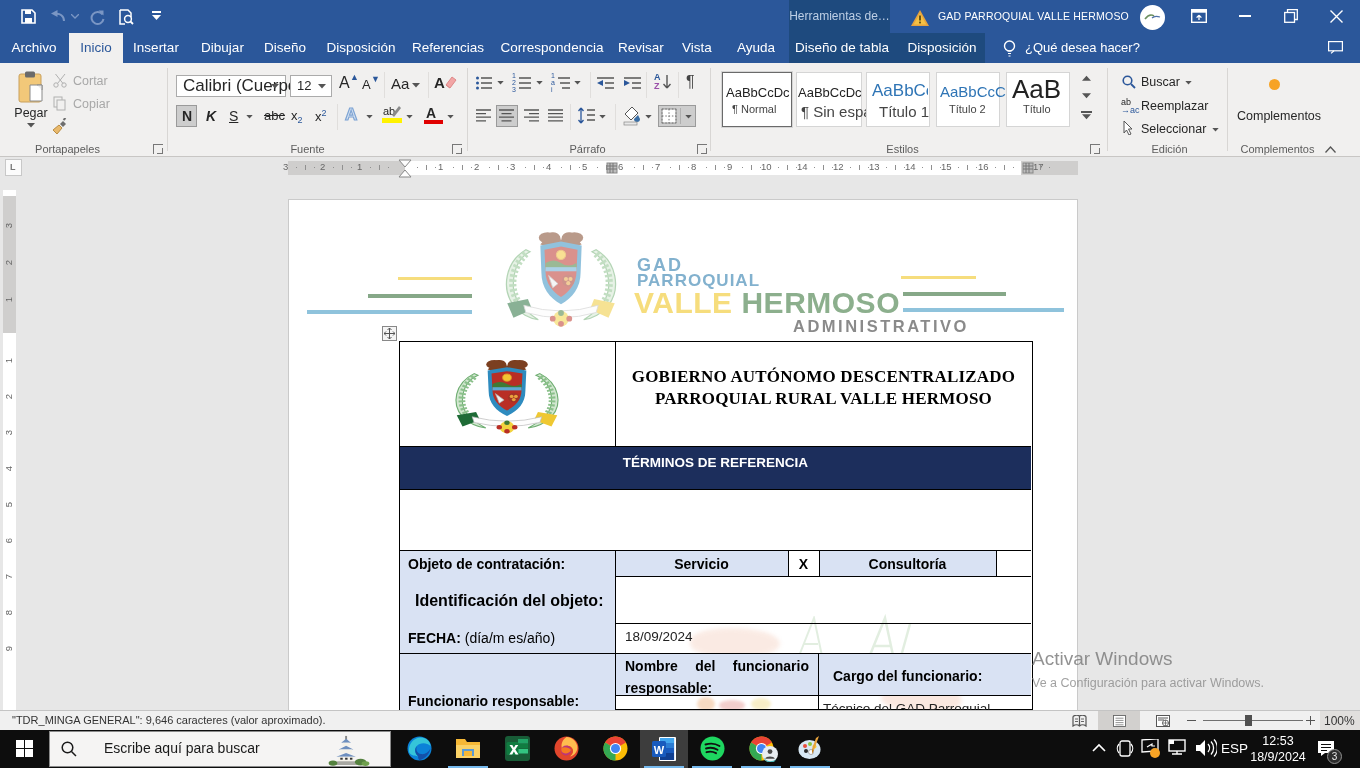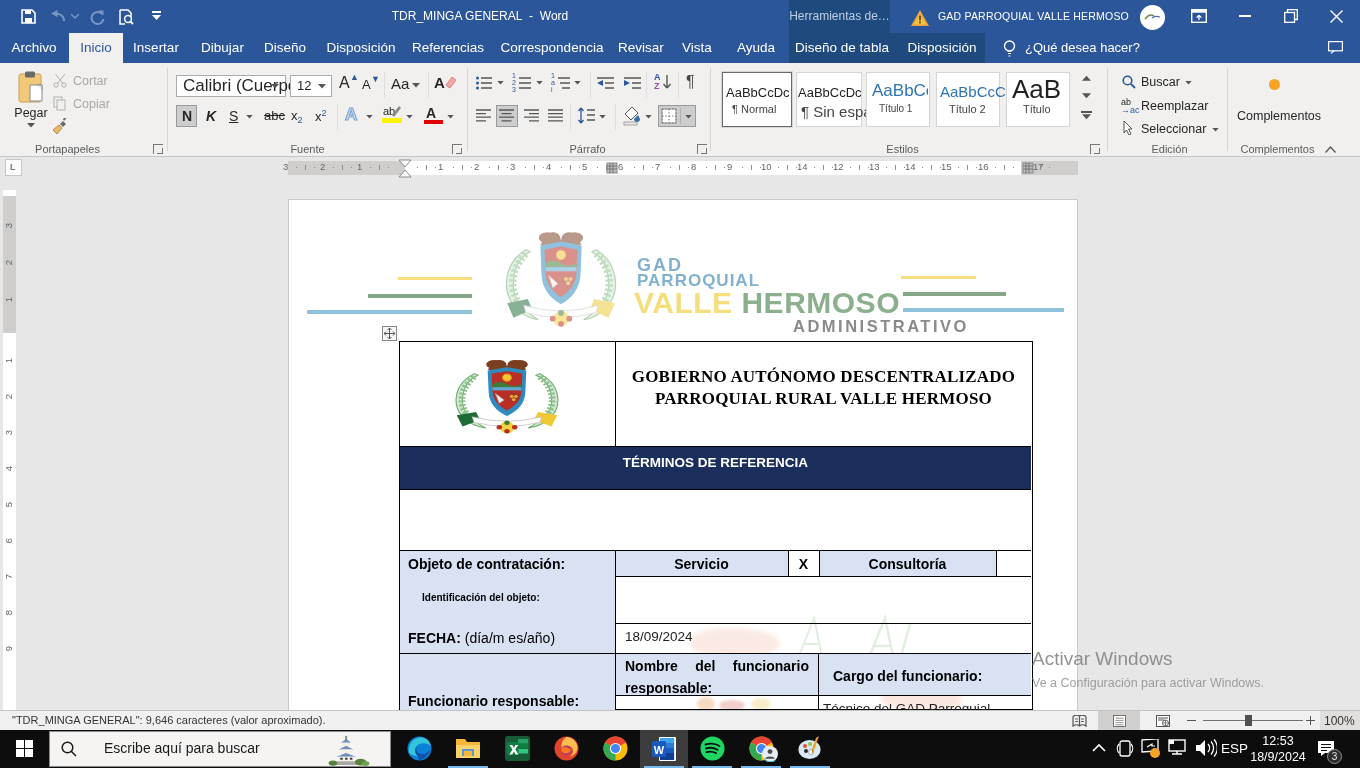--- a/index.html
+++ b/index.html
@@ -50,21 +50,20 @@
  <svg class="abs" style="left:119px;top:9px" width="15" height="16" viewBox="0 0 15 16">
         <path d="M1 1h8l3 3v4" fill="none" stroke="#fff" stroke-width="1.5"></path>
         <path d="M1 1v14h5" fill="none" stroke="#fff" stroke-width="1.5"></path>
         <circle cx="9" cy="10" r="3.4" fill="none" stroke="#fff" stroke-width="1.5"></circle>
         <path d="M11.5 12.5L14 15" stroke="#fff" stroke-width="1.8"></path>
       </svg>
  <div class="abs" style="left:152px;top:11px;width:9px;height:2px;background:#fff"></div>
  <svg class="abs" style="left:152px;top:15px" width="9" height="6" viewBox="0 0 9 6">
         <path d="M0 0l4.5 5L9 0z" fill="#fff"></path>
       </svg>
- <div class="abs" style="left:340px;top:0;width:280px;height:33px;line-height:33px;text-align:center;color:#fff;font-size:12px;">TDR_MINGA GENERAL&nbsp; -&nbsp; Word</div>
  <div class="abs" style="left:789px;top:0;width:101px;height:33px;background:#1E4A7E;color:#BECFE5;font-size:12px;line-height:33px;text-align:center;white-space:nowrap;overflow:hidden;">Herramientas de…</div>
  <svg class="abs" style="left:911px;top:10px" width="18" height="16" viewBox="0 0 18 16">
         <path d="M9 0L18 16H0z" fill="#E8A33D"></path>
         <path d="M9 3.2L15.3 14.5H2.7z" fill="#F6C143"></path>
         <rect x="8.1" y="5.5" width="1.8" height="5" fill="#5A4A14"></rect>
         <rect x="8.1" y="11.6" width="1.8" height="1.8" fill="#5A4A14"></rect>
       </svg>
  <div class="abs" style="left:938px;top:0;height:33px;line-height:33px;color:#fff;font-size:10.5px;letter-spacing:0.2px;">GAD PARROQUIAL VALLE HERMOSO</div>
  <div class="abs" style="left:1140px;top:5px;width:25px;height:25px;border-radius:50%;background:#fff;"></div>
  <svg class="abs" style="left:1144px;top:12px" width="17" height="10" viewBox="0 0 17 10">
@@ -282,21 +281,21 @@
  <div class="gdiv" style="left:710px;"></div>
 
  <div class="abs" style="left:722px;top:9px;width:70px;height:55px;background:#fff;border:1.5px solid #6A6A6A;outline:1px solid #D5D5D5;"></div>
  <div class="abs" style="left:726px;top:22px;font-size:13px;color:#222;">AaBbCcDc</div>
  <div class="abs" style="left:732px;top:40px;font-size:11px;color:#444;">¶ Normal</div>
  <div class="abs" style="left:796px;top:9px;width:66px;height:55px;background:#fff;border:1px solid #D5D5D5;"></div>
  <div class="abs" style="left:798px;top:22px;font-size:13px;color:#222;">AaBbCcDc</div>
  <div class="abs" style="left:801px;top:40px;font-size:15px;color:#444;">¶ Sin espa...</div>
  <div class="abs" style="left:866px;top:9px;width:64px;height:55px;background:#fff;border:1px solid #D5D5D5;"></div>
  <div class="abs" style="left:872px;top:18px;width:56px;overflow:hidden;font-size:17px;color:#2E74B5;white-space:nowrap;">AaBbCc</div>
- <div class="abs" style="left:879px;top:40px;font-size:10px;color:#444;">Título 1</div>
+ <div class="abs" style="left:879px;top:40px;font-size:15px;color:#444;">Título 1</div>
  <div class="abs" style="left:936px;top:9px;width:64px;height:55px;background:#fff;border:1px solid #D5D5D5;"></div>
  <div class="abs" style="left:940px;top:20px;font-size:15px;color:#2E74B5;">AaBbCcC</div>
  <div class="abs" style="left:949px;top:40px;font-size:11px;color:#444;">Título 2</div>
  <div class="abs" style="left:1006px;top:9px;width:64px;height:55px;background:#fff;border:1px solid #D5D5D5;"></div>
  <div class="abs" style="left:1012px;top:11px;font-size:26px;color:#222;">AaB</div>
  <div class="abs" style="left:1023px;top:40px;font-size:11px;color:#444;">Título</div>
  <svg class="abs" style="left:1082px;top:12px" width="9" height="6" viewBox="0 0 8 5">
         <path d="M0 5l4-4.5L8 5z" fill="#555"></path>
       </svg>
  <svg class="abs" style="left:1082px;top:30px" width="9" height="6" viewBox="0 0 8 5">
@@ -563,21 +562,21 @@
             <circle cx="68" cy="89" r="2.8" fill="#B92E25"></circle>
 <circle cx="60" cy="83.5" r="2.8" fill="#3F7A36"></circle>
             <circle cx="60" cy="94" r="2.8" fill="#B92E25"></circle>
 </svg>
           <div class="abs" style="left:216px;top:24px;width:415px;text-align:center;font-family:'Liberation Serif',serif;font-weight:bold;font-size:17px;line-height:22px;color:#000;letter-spacing:0.2px;">GOBIERNO AUTÓNOMO DESCENTRALIZADO<br>PARROQUIAL RURAL VALLE HERMOSO</div>
           <div class="abs" style="left:0;top:113px;width:631px;text-align:center;color:#fff;font-weight:bold;font-size:13.5px;">TÉRMINOS DE REFERENCIA</div>
           <div class="abs" style="left:8px;top:214px;font-weight:bold;font-size:14px;">Objeto de contratación:</div>
           <div class="abs" style="left:215px;top:214px;width:173px;text-align:center;font-weight:bold;font-size:14px;">Servicio</div>
           <div class="abs" style="left:388px;top:214px;width:31px;text-align:center;font-weight:bold;font-size:14px;">X</div>
           <div class="abs" style="left:419px;top:214px;width:177px;text-align:center;font-weight:bold;font-size:14px;">Consultoría</div>
-          <div class="abs" style="left:22px;top:250px;font-weight:bold;font-size:10px;">Identificación del objeto:</div>
+          <div class="abs" style="left:15px;top:250px;font-weight:bold;font-size:16px;">Identificación del objeto:</div>
           <div class="abs" style="left:8px;top:288px;font-size:14px;"><b>FECHA:</b> (día/m es/año)</div>
           <div class="abs" style="left:225px;top:287px;font-size:13.5px;color:#222;">18/09/2024</div>
           <div class="abs" style="left:8px;top:351px;font-weight:bold;font-size:14px;">Funcionario responsable:</div>
           <div class="abs" style="left:225px;top:314px;width:184px;font-weight:bold;font-size:14px;line-height:21.5px;"><span style="display:flex;justify-content:space-between;">
               <span>Nombre</span>
               <span>del</span>
               <span>funcionario</span>
             </span>responsable:</div>
           <div class="abs" style="left:433px;top:326px;font-weight:bold;font-size:14px;">Cargo del funcionario:</div>
           <div class="abs" style="left:423px;top:359px;font-size:13.5px;color:#222;">Técnico del GAD Parroquial</div>

